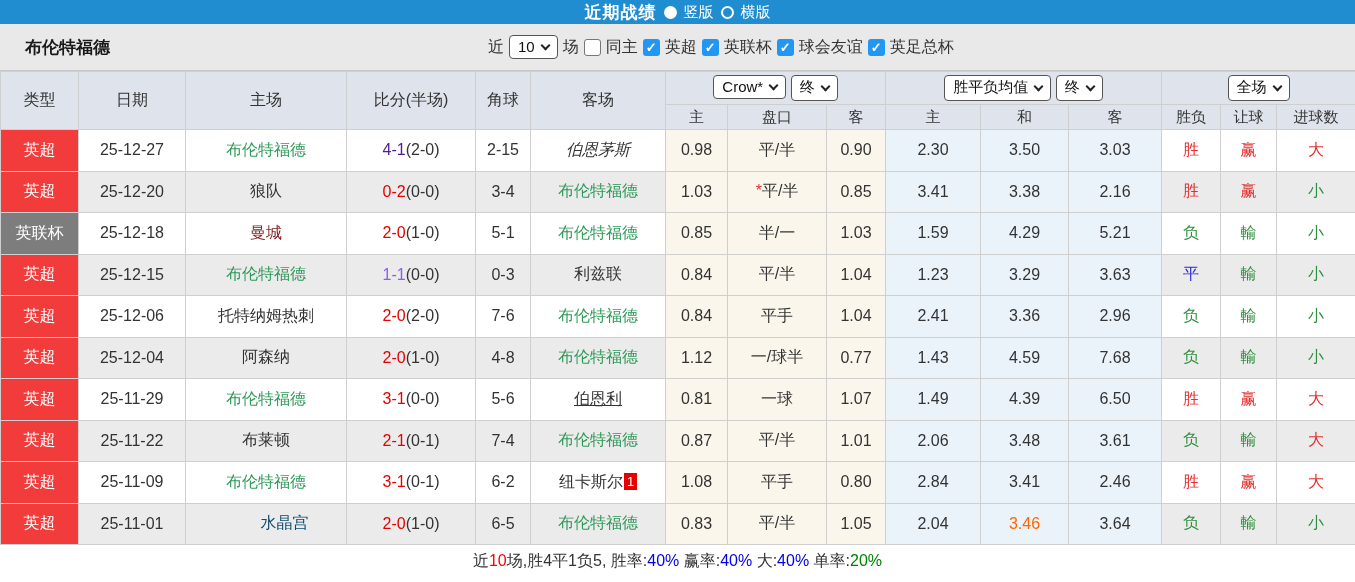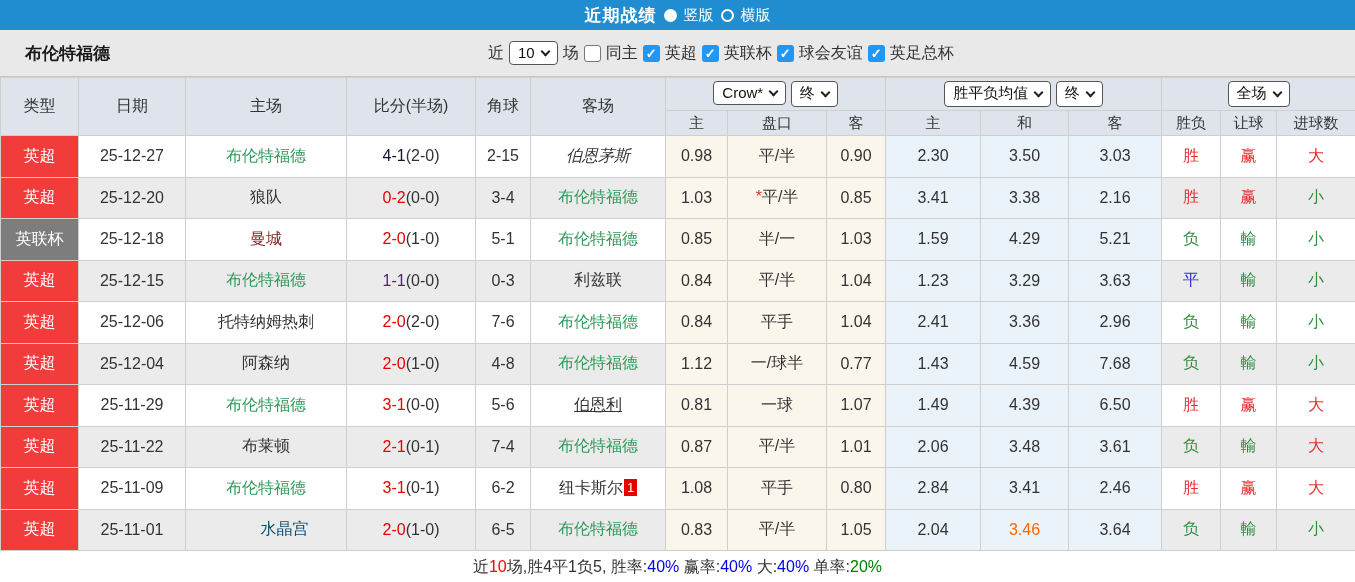--- a/index.html
+++ b/index.html
@@ -1,20 +1,20 @@
 <!DOCTYPE html>
 <html><head>
 <meta charset="utf-8">
 <style>
   * { box-sizing: border-box; margin: 0; padding: 0; }
   body { font-family: "Liberation Sans", sans-serif; background: #fff; }
   #app { width: 1355px; height: 582px; overflow: hidden; background: #fff; position: relative; }
 
   
-  .title-bar { height: 30px; background: #1f8dd0; display: flex; align-items: center; justify-content: center; gap: 7px; color: #fff; }
+  .title-bar { height: 24px; background: #1f8dd0; display: flex; align-items: center; justify-content: center; gap: 7px; color: #fff; }
   .main-title { font-weight: bold; font-size: 17px; letter-spacing: 1px; }
   .radio { display: inline-block; border-radius: 50%; }
   .radio.sel { width: 13px; height: 13px; background: #fff; }
   .radio.unsel { width: 13px; height: 13px; background: transparent; border: 2px solid #fff; }
   .radio-label { font-size: 15px; }
 
   
   .filter-bar { height: 47px; background: #e9e9e9; position: relative; border-bottom: 1px solid #c8c8c8; }
   .team-name { position: absolute; left: 25px; top: 50%; transform: translateY(-50%); font-weight: bold; font-size: 17px; color: #1a1a1a; }
   .filter-controls { position: absolute; left: 488px; top: 0; height: 100%; display: flex; align-items: center; gap: 5px; font-size: 16px; color: #333; }
@@ -140,21 +140,21 @@
         <th>胜负</th>
         <th>让球</th>
         <th>进球数</th>
       </tr>
     </thead>
     <tbody>
         <tr class="odd">
           <td class="league-cell" style="background: rgb(242, 59, 59);"><span>英超</span></td>
           <td class="plain"><span>25-12-27</span></td>
           <td class="plain"><span style="color: rgb(46, 153, 88);">布伦特福德</span></td>
-          <td class="plain"><span style="color: #0f172a;">4-1</span><span style="color: rgb(51, 51, 51);">(2-0)</span></td>
+          <td class="plain"><span style="color: #4c1d95;">4-1</span><span style="color: rgb(51, 51, 51);">(2-0)</span></td>
           <td class="plain"><span>2-15</span></td>
           <td class="plain"><span style="color: rgb(51, 51, 51); font-style: italic;">伯恩茅斯</span></td>
           <td class="crow"><span>0.98</span></td>
           <td class="crow"><span>平/半</span></td>
           <td class="crow"><span>0.90</span></td>
           <td class="avg"><span>2.30</span></td>
           <td class="avg"><span>3.50</span></td>
           <td class="avg"><span>3.03</span></td>
           <td class="plain"><span style="color: rgb(230, 46, 46);">胜</span></td>
           <td class="plain"><span style="color: rgb(230, 46, 46);">赢</span></td>
@@ -191,21 +191,21 @@
           <td class="avg"><span>4.29</span></td>
           <td class="avg"><span>5.21</span></td>
           <td class="plain"><span style="color: rgb(47, 143, 63);">负</span></td>
           <td class="plain"><span style="color: rgb(47, 143, 63);">輸</span></td>
           <td class="plain"><span style="color: rgb(47, 143, 63);">小</span></td>
         </tr>
         <tr class="even">
           <td class="league-cell" style="background: rgb(242, 59, 59);"><span>英超</span></td>
           <td class="plain"><span>25-12-15</span></td>
           <td class="plain"><span style="color: rgb(46, 153, 88);">布伦特福德</span></td>
-          <td class="plain"><span style="color: #4c1d95;">1-1</span><span style="color: rgb(51, 51, 51);">(0-0)</span></td>
+          <td class="plain"><span style="color: #8b5cf6;">1-1</span><span style="color: rgb(51, 51, 51);">(0-0)</span></td>
           <td class="plain"><span>0-3</span></td>
           <td class="plain"><span style="color: rgb(51, 51, 51);">利兹联</span></td>
           <td class="crow"><span>0.84</span></td>
           <td class="crow"><span>平/半</span></td>
           <td class="crow"><span>1.04</span></td>
           <td class="avg"><span>1.23</span></td>
           <td class="avg"><span>3.29</span></td>
           <td class="avg"><span>3.63</span></td>
           <td class="plain"><span style="color: rgb(41, 41, 214);">平</span></td>
           <td class="plain"><span style="color: rgb(47, 143, 63);">輸</span></td>

